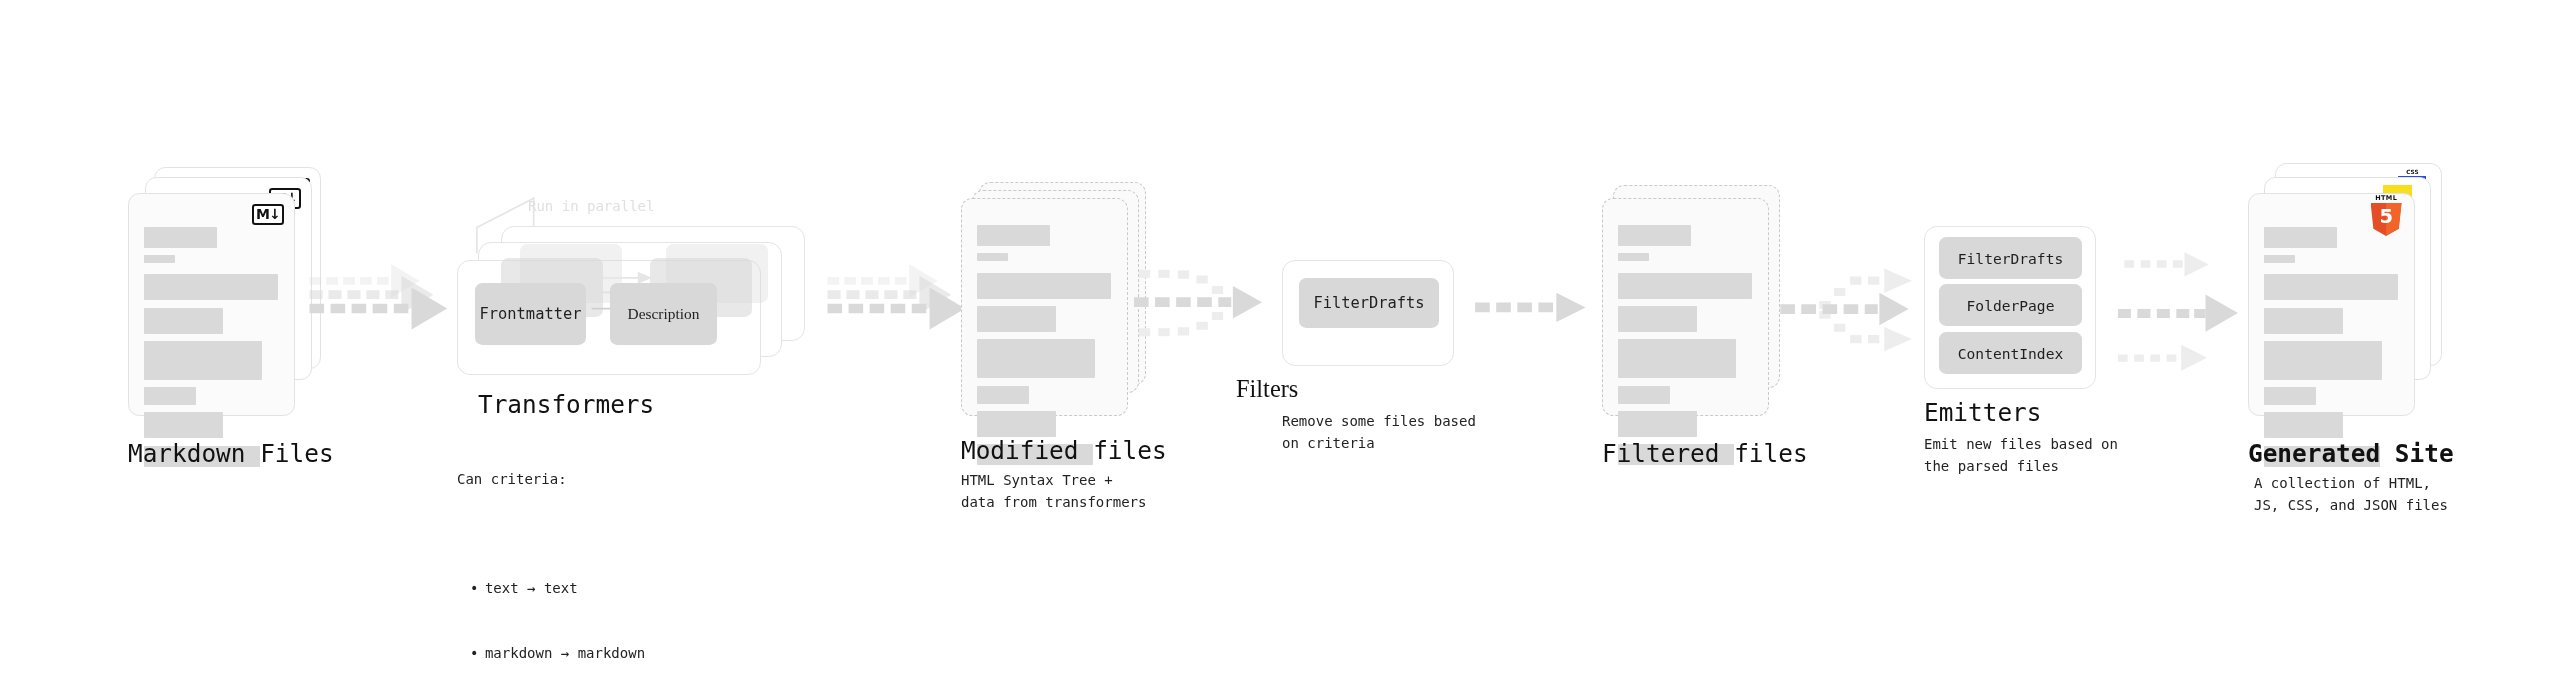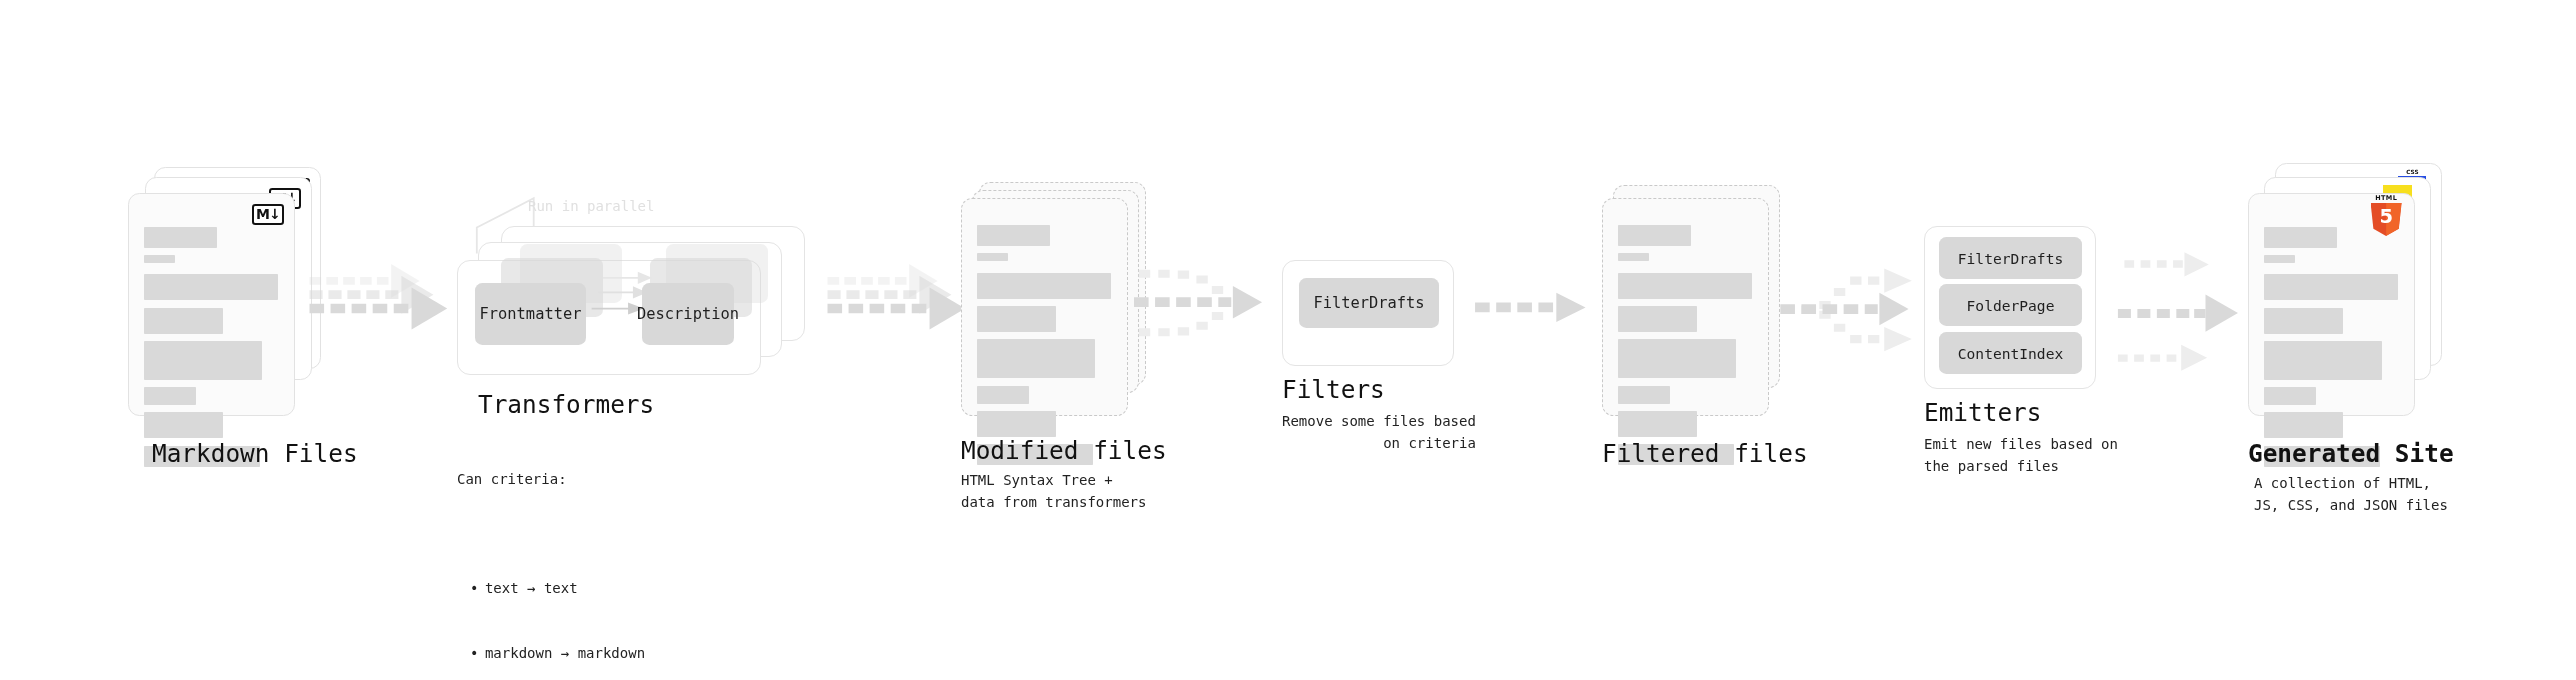--- a/index.html
+++ b/index.html
@@ -131,21 +131,21 @@
           <div class="bar" style="width: 73px; height: 21px;"></div>
           <div class="bar" style="width: 31px; height: 8.1px; margin-bottom: 11.4px;"></div>
           <div class="bar" style="width: 134px; height: 26px;"></div>
           <div class="bar" style="width: 79px; height: 26px;"></div>
           <div class="bar" style="width: 118px; height: 39px;"></div>
           <div class="bar" style="width: 52px; height: 18px;"></div>
           <div class="bar" style="width: 79px; height: 26px;"></div>
           <div class="bar" style="width: 116px; height: 21px;"></div>
         </div>
     </div>
-    <div class="title" style="left:128px;top:439px;margin-left:24px;">Markdown Files</div>
+    <div class="title" style="left:128px;top:439px;">Markdown Files</div>
   </div>
 
   <svg class="node" style="left:309px;top:268px;" width="163" height="81" viewBox="0 0 200 100">
       <g opacity="0.3" fill="#d9d9d9" transform="translate(0,16) scale(0.8)">
         <path d="M0,-6 h18 v12 h-18z M26,-6 h18 v12 h-18z M52,-6 h18 v12 h-18z M78,-6 h18 v12 h-18z M104,-6 h18 v12 h-18z "></path>
         <polygon points="126,-26 170,0 126,26"></polygon>
       </g>
       <g opacity="0.55" fill="#d9d9d9" transform="translate(0,33) scale(0.9)">
         <path d="M0,-6 h18 v12 h-18z M26,-6 h18 v12 h-18z M52,-6 h18 v12 h-18z M78,-6 h18 v12 h-18z M104,-6 h18 v12 h-18z "></path>
         <polygon points="126,-26 170,0 126,26"></polygon>
@@ -181,21 +181,21 @@
         <line x1="-6" y1="30" x2="38" y2="30"></line>
           <polygon points="38,24 52,30 38,36"></polygon>
       </g>
       <g stroke="#cfcfcf" stroke-width="2" fill="#cfcfcf">
         <line x1="-14" y1="50" x2="32" y2="50"></line>
           <polygon points="32,44 48,50 32,56"></polygon>
       </g>
     </svg>
 
     <div class="pill" style="left:475px;top:283px;width:111px;height:62px;">Frontmatter</div>
-    <div class="pill" style="left:642px;top:283px;width:92px;height:62px;">Description</div>
+    <div class="pill" style="left:610px;top:283px;width:107px;height:62px;font-family:Liberation Serif, serif;">Description</div>
 
     <div class="title" style="left:457px;top:390px;margin-left:21px;">Transformers</div>
     <div class="caption" style="left:457px;top:426px;">
       <div>Can criteria:</div>
       <ul>
         <li>text → text</li>
         <li>markdown → markdown</li>
         
       </ul>
     </div>
@@ -243,22 +243,22 @@
     </g>
     <g fill="#d9d9d9">
       <path d="M0,58 h18 v12 h-18z M26,58 h18 v12 h-18z M52,58 h18 v12 h-18z M78,58 h18 v12 h-18z M104,58 h16 v12 h-16z"></path>
       <polygon points="122,44 158,64 122,84"></polygon>
     </g>
   </svg>
 
   <div class="node">
     <div class="groupbox" style="left:1282px;top:260px;width:172px;height:106px;"></div>
     <div class="pill" style="left:1299px;top:278px;width:140px;height:50px;">FilterDrafts</div>
-    <div class="title" style="left:1282px;top:375px;">Filters</div>
-    <div class="caption" style="left:1282px;top:411px;text-align:right;">Remove some files based
+    <div class="title" style="left:1236px;top:375px;font-family:Liberation Serif, serif;">Filters</div>
+    <div class="caption" style="left:1282px;top:411px;">Remove some files based
 on criteria</div>
   </div>
 
   <svg class="node" style="left:1475px;top:283px;" width="122" height="65" viewBox="0 0 150 80">
     <g fill="#d9d9d9">
       <path d="M0,24 h18 v12 h-18z M26,24 h18 v12 h-18z M52,24 h18 v12 h-18z M78,24 h18 v12 h-18z"></path>
       <polygon points="100,12 136,30 100,48"></polygon>
     </g>
   </svg>
 

